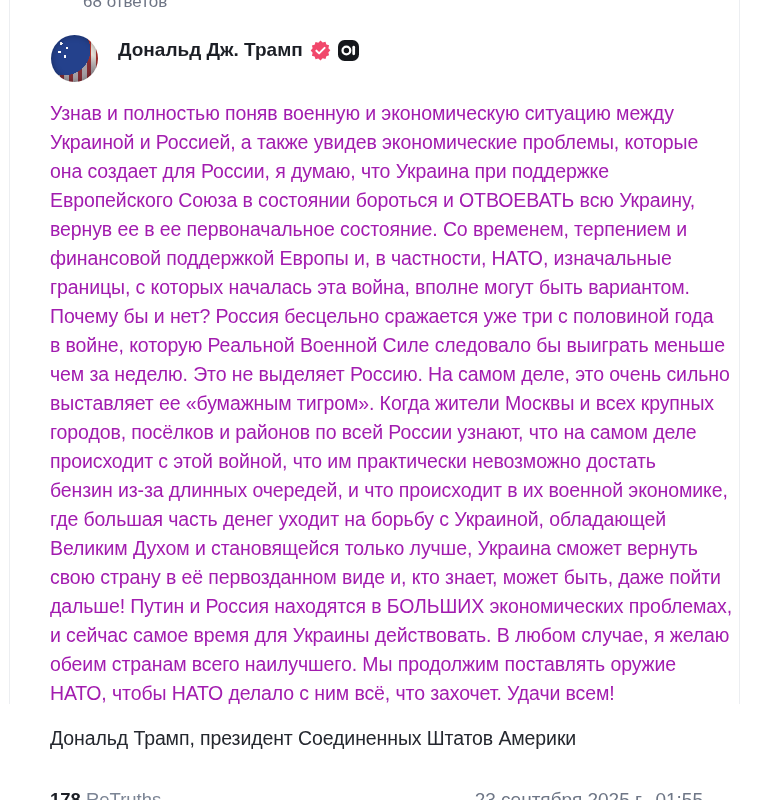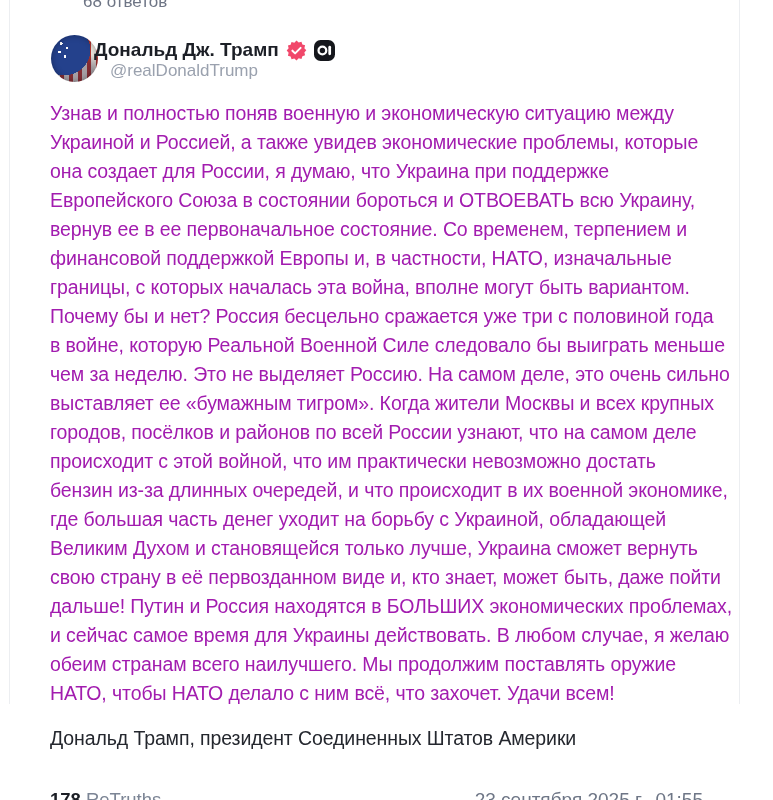--- a/index.html
+++ b/index.html
@@ -24,21 +24,21 @@
       radial-gradient(circle 1.4px at 22% 18%, #fff 99%, transparent 100%),
       radial-gradient(circle 1.4px at 34% 28%, #fff 99%, transparent 100%),
       radial-gradient(circle 1.4px at 18% 36%, #fff 99%, transparent 100%),
       radial-gradient(circle 1.4px at 30% 46%, #fff 99%, transparent 100%),
       radial-gradient(ellipse 56% 54% at 28% 32%, #24418c 0 99%, transparent 100%),
       radial-gradient(ellipse 60% 45% at 52% 78%, rgba(40,30,60,0.35) 0 60%, transparent 100%),
       repeating-linear-gradient(90deg, #b23530 0 4.5px, #e9e4dc 4.5px 9px);
     box-shadow: inset 0 0 6px rgba(0,0,0,0.35);
   }
   .name-row{
-    position:absolute;left:84px;top:39px;height:22px;
+    position:absolute;left:108px;top:39px;height:22px;
     display:flex;align-items:center;gap:7px;
   }
   .display-name{
     font-size:19px;font-weight:700;color:#1c1f26;white-space:nowrap;cursor:pointer;
   }
   .badge{width:21px;height:21px;display:block;}
   .handle{
     position:absolute;left:100px;top:61px;
     font-size:17px;color:#9aa1ae;cursor:pointer;
   }
@@ -83,21 +83,20 @@
       </span>
       <span class="badge">
         <svg viewBox="0 0 24 24" width="21" height="21">
           <rect x="0" y="0" width="24" height="24" rx="7.5" fill="#15171c"></rect>
           <circle cx="9.6" cy="12" r="4.4" fill="none" stroke="#ffffff" stroke-width="2.6"></circle>
           <rect x="16.4" y="6.6" width="3.1" height="10.8" rx="1.55" fill="#ffffff"></rect>
         </svg>
       </span>
     </div>
 
-    <div class="handle">@realDonaldTrump</div>
 
     <div class="post-body">Узнав и полностью поняв военную и экономическую ситуацию между
 Украиной и Россией, а также увидев экономические проблемы, которые
 она создает для России, я думаю, что Украина при поддержке
 Европейского Союза в состоянии бороться и ОТВОЕВАТЬ всю Украину,
 вернув ее в ее первоначальное состояние. Со временем, терпением и
 финансовой поддержкой Европы и, в частности, НАТО, изначальные
 границы, с которых началась эта война, вполне могут быть вариантом.
 Почему бы и нет? Россия бесцельно сражается уже три с половиной года
 в войне, которую Реальной Военной Силе следовало бы выиграть меньше

